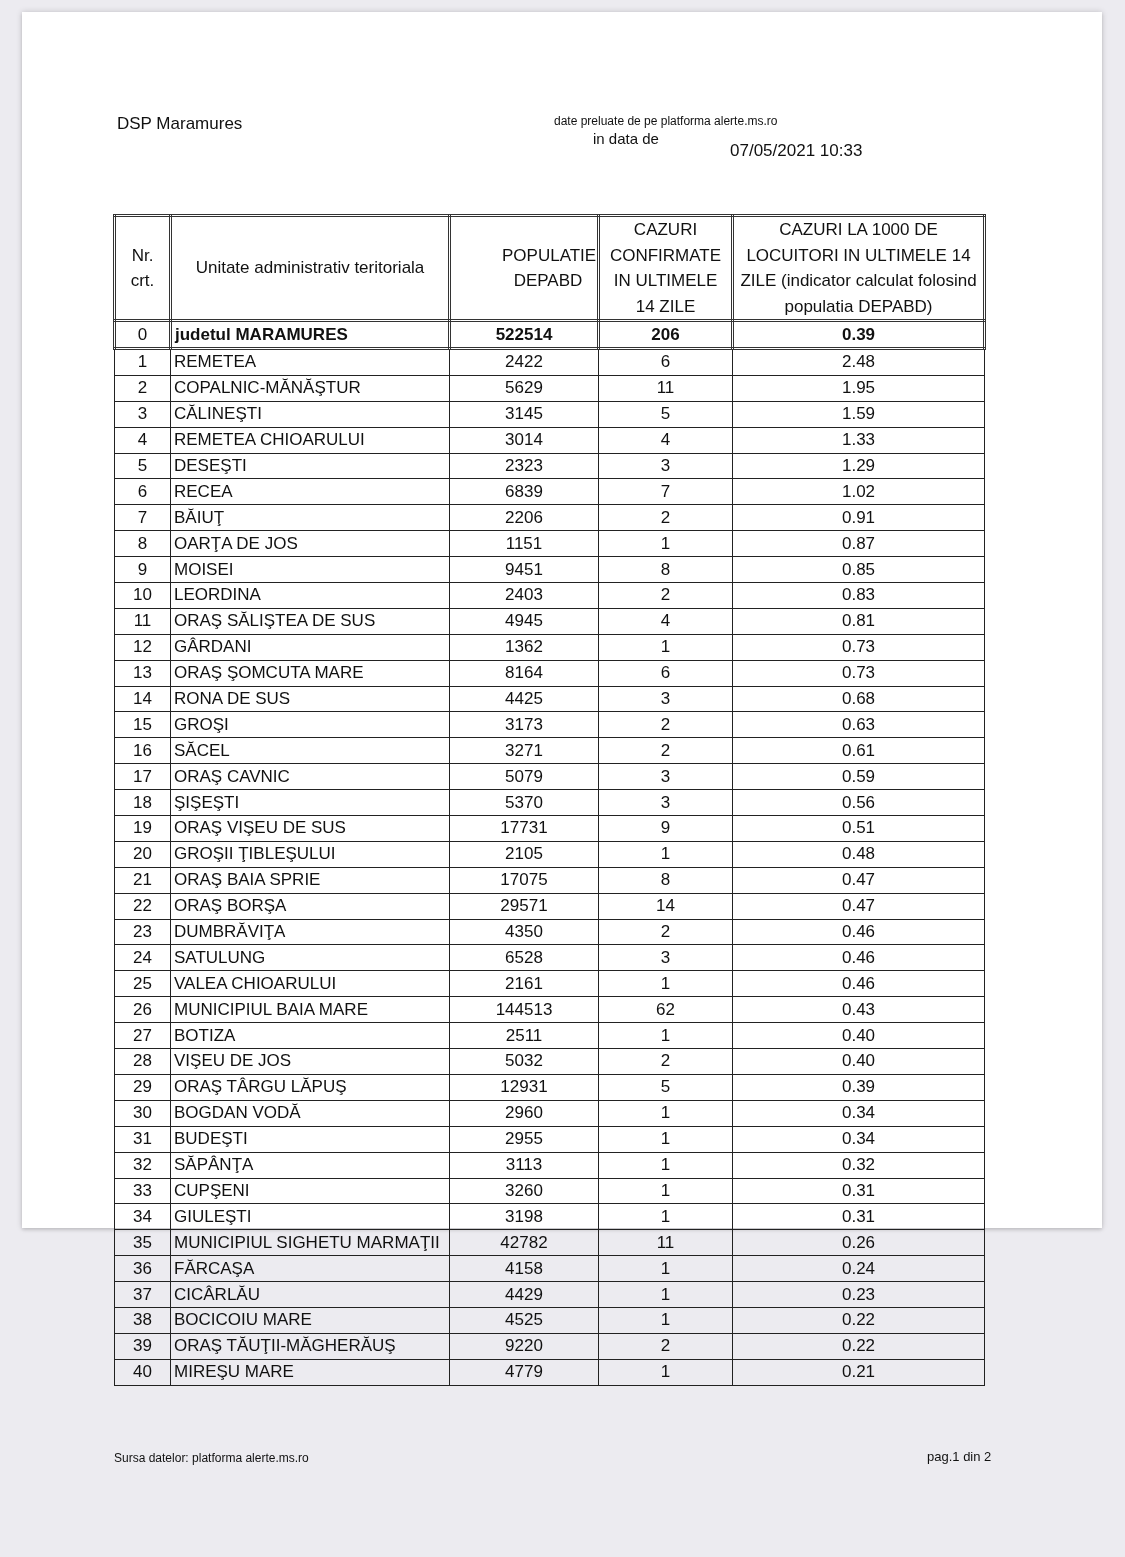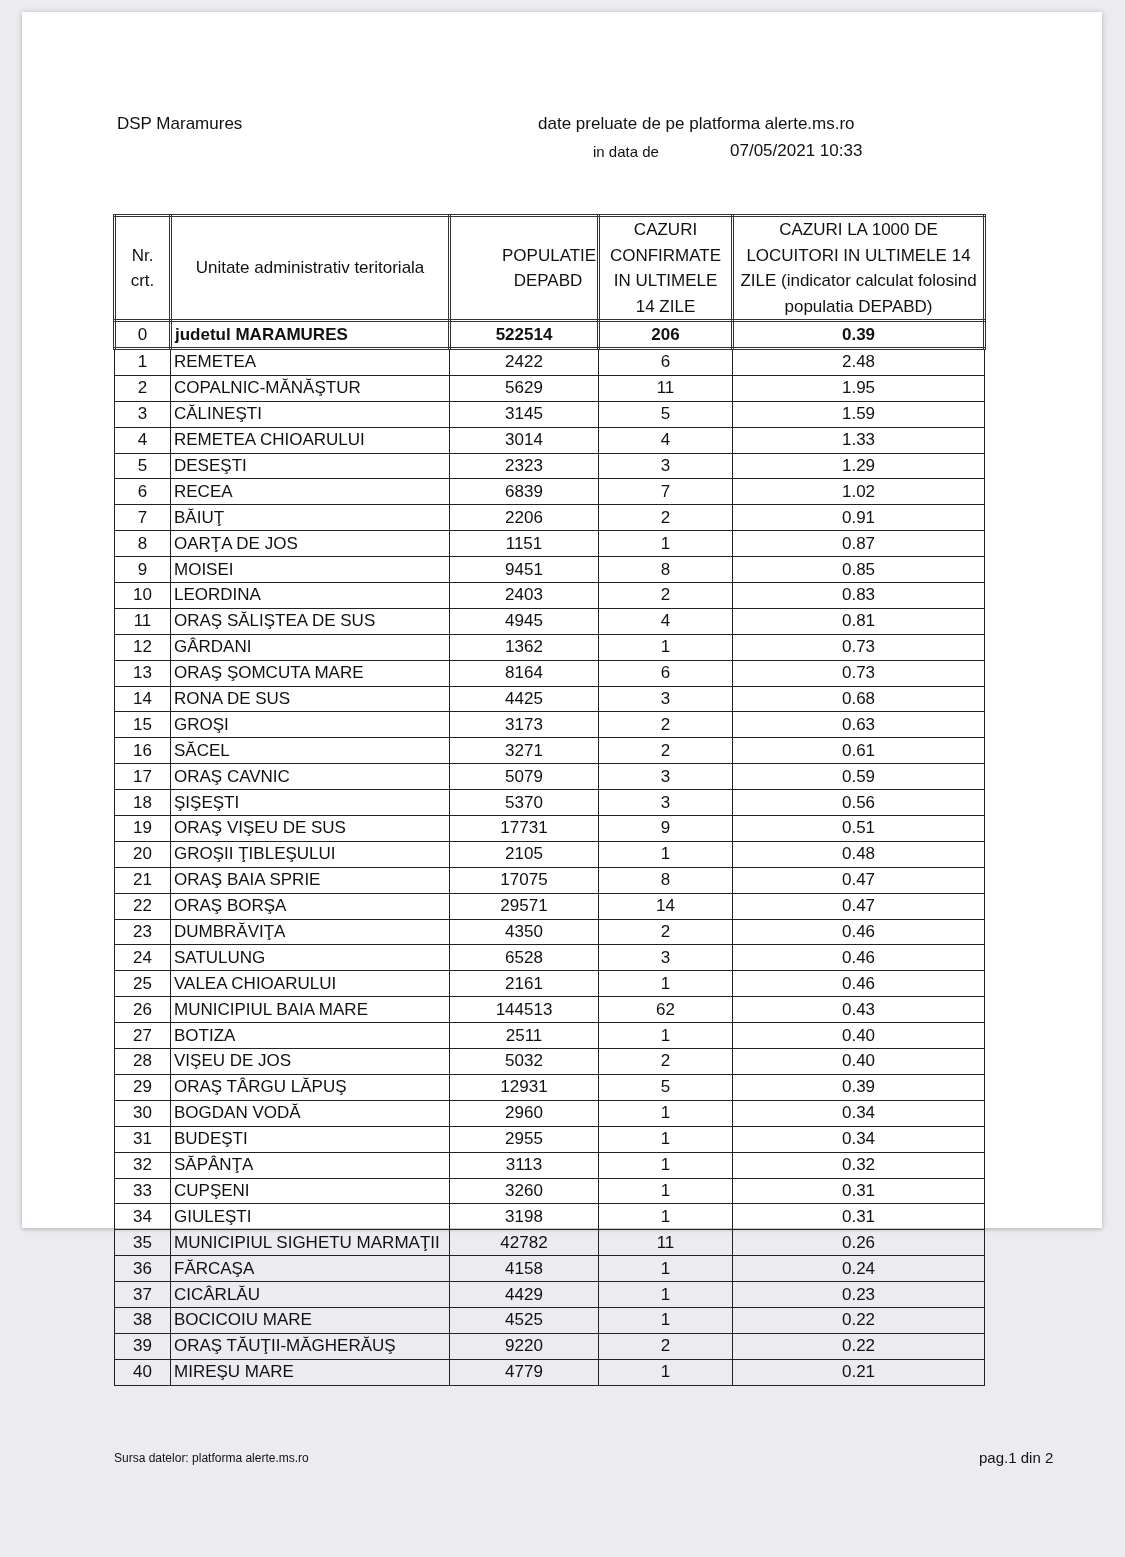--- a/index.html
+++ b/index.html
@@ -10,22 +10,22 @@
     font-family:"Liberation Sans", sans-serif;
     color:#111;
   }
   .page {
     position:absolute; left:22px; top:12px;
     width:1080px; height:1216px;
     background:#ffffff;
     box-shadow:0 0 6px rgba(0,0,0,0.18), 0 2px 3px rgba(0,0,0,0.10);
   }
   .hdr-left { position:absolute; left:95px; top:102px; font-size:17px; }
-  .hdr-right { position:absolute; left:516px; top:102px; font-size:17px; }
-  .hdr-date-label { position:absolute; left:571px; top:131px; font-size:15px; }
+  .hdr-right { position:absolute; left:532px; top:102px; font-size:12px; }
+  .hdr-date-label { position:absolute; left:571px; top:118px; font-size:15px; }
   .hdr-date-value { position:absolute; left:708px; top:129px; font-size:17px; }
 
   table.t {
     position:absolute; left:91px; top:202px;
     border-collapse:collapse;
     font-size:17px;
   }
   table.t td, table.t th {
     border:1px solid #222;
     padding:0 3px;
@@ -46,21 +46,21 @@
   table.t thead tr th { border-left:3px double #333; border-right:3px double #333; }
   table.t tr.total td { border-top:3px double #333; border-bottom:3px double #333; border-left:3px double #333; border-right:3px double #333; font-weight:bold; height:25px; }
   .c-nr { width:47px; text-align:center; }
   .c-name { width:270px; text-align:left;margin-left:38px; }
   .c-pop { width:94px; text-align:center; }
   .c-cases { width:125px; text-align:center; }
   .c-rate { width:243px; text-align:center; }
   th.c-name { text-align:left; }
 
   .foot-left { position:absolute; left:92px; top:1439px; font-size:12px; }
-  .foot-right { position:absolute; left:957px; top:1437px; font-size:15px; }
+  .foot-right { position:absolute; left:905px; top:1437px; font-size:13px; }
 </style>
 </head>
 <body>
 
 <div class="page">
   <div class="hdr-left">DSP Maramures</div>
   <div class="hdr-right">date preluate de pe platforma alerte.ms.ro</div>
   <div class="hdr-date-label">in data de</div>
   <div class="hdr-date-value">07/05/2021 10:33</div>
 

